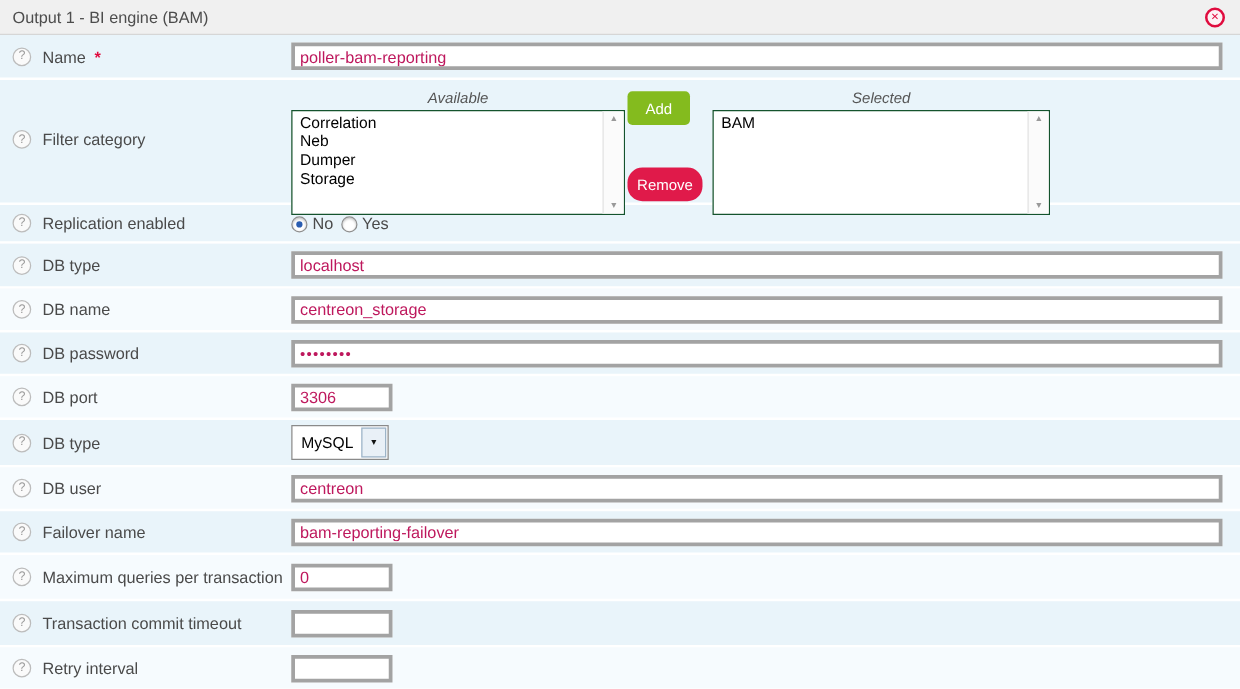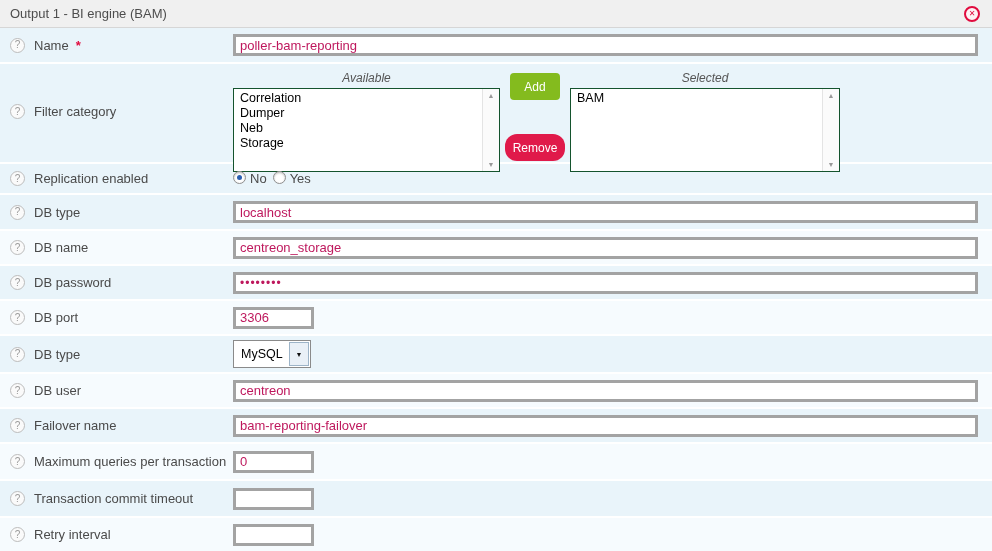--- a/index.html
+++ b/index.html
@@ -75,29 +75,29 @@
   .vscrollbar {
     position:absolute; top:0; right:0; width:17px; height:100%;
     background:#fbfbfb; border-left:1px solid #e4e4e4;
     display:flex; flex-direction:column; justify-content:space-between; align-items:center;
     padding:3px 0;
   }
   .scroll-arrow { font-size:7px; color:#999; line-height:1; cursor:pointer; }
 
   .btn-col {
     width:66px; min-width:66px; display:flex; flex-direction:column;
-    justify-content:space-between; align-items:center; height:88px; margin:3px 2px 0 2px;
+    justify-content:space-between; align-items:flex-start; height:88px; margin:3px 2px 0 2px;
   }
   .btn { border:none; border-radius:4px; color:#fff; font-size:12px;
     font-family:"Liberation Sans","DejaVu Sans",sans-serif; cursor:pointer; }
   .btn-add { background:#84bb1e; width:50px; height:27px; }
   .btn-remove { background:#e01a4a; width:60px; height:27px;border-radius:12px; }
 
   
-  .radio-group { display:flex; align-items:flex-start; }
+  .radio-group { display:flex; align-items:flex-end; }
   .radio {
     width:13px; height:13px; border-radius:50%; border:1px solid #8e8e8e; background:#fff;
     position:relative; display:inline-block; box-shadow:inset 0 1px 2px rgba(0,0,0,.25);
     cursor:pointer;
   }
   .radio.checked::after {
     content:''; position:absolute; left:3px; top:3px; width:5px; height:5px;
     border-radius:50%; background:#2a5db0;
   }
   .radio-label { font-size:13px; color:#4a4a4a; margin:0 6px 0 4px; }
@@ -140,22 +140,22 @@
       <span class="help-icon">?</span>
       <span class="row-label">Filter category</span>
     </div>
     <div class="field-col" style="align-items:flex-start;">
       <div class="dual-list">
         <div class="list-group left">
           <div class="list-title">Available</div>
           <div class="listbox">
             <div class="list-items">
               <div class="list-item">Correlation</div>
+              <div class="list-item">Neb</div>
               <div class="list-item">Dumper</div>
-              <div class="list-item">Neb</div>
               <div class="list-item">Storage</div>
             </div>
             <div class="vscrollbar">
               <span class="scroll-arrow">▲</span>
               <span class="scroll-arrow">▼</span>
             </div>
           </div>
         </div>
         <div class="btn-col">
           <button class="btn btn-add">Add</button>

